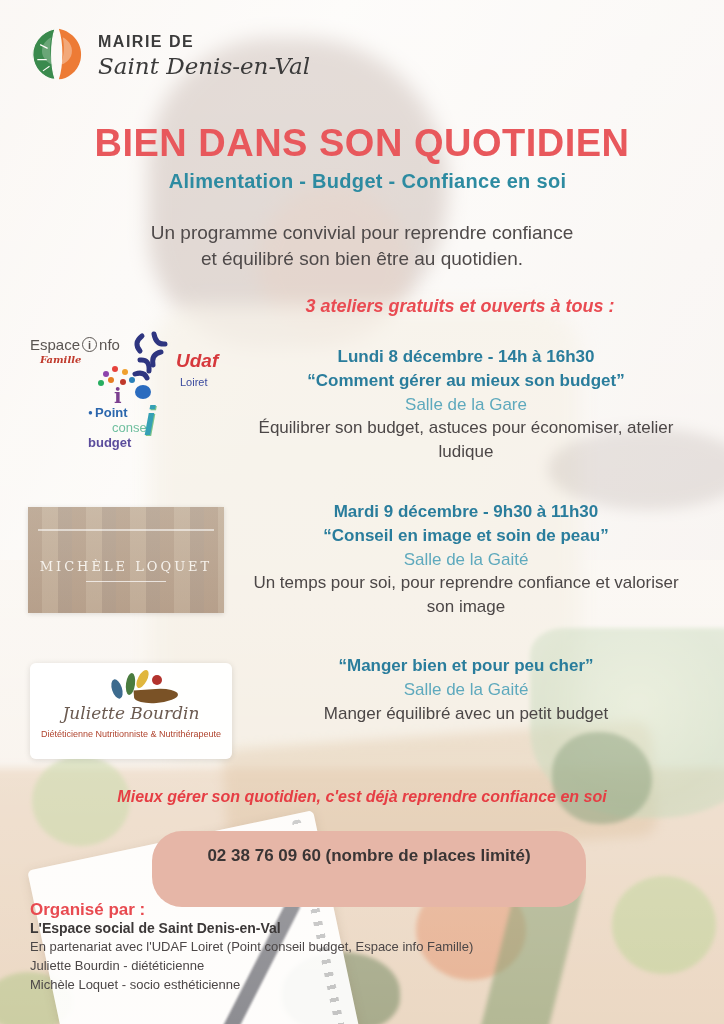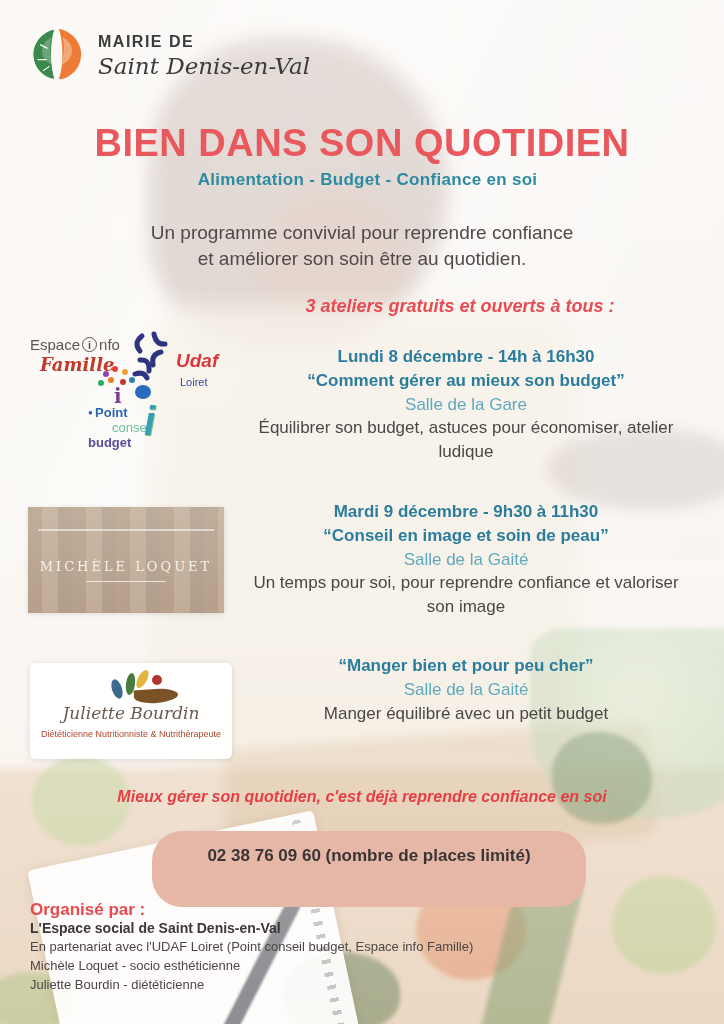--- a/index.html
+++ b/index.html
@@ -53,40 +53,40 @@
                background:linear-gradient(180deg,rgba(255,255,255,.55) 0%,rgba(255,255,255,.42) 62%,rgba(255,255,255,.18) 100%); }
   
   .header { position:absolute; left:26px; top:24px; display:flex; align-items:center; gap:10px; }
   .header-text .org { font-size:16px; font-weight:bold; color:#3b3b3b; letter-spacing:1.5px; }
   .header-text .city { font-family:"DejaVu Serif", serif; font-style:italic; font-size:23px;
                        color:#3b3b3b; margin-top:2px; }
   
   .title { position:absolute; left:0; top:122px; width:724px; text-align:center;
            font-size:38px; font-weight:bold; color:#e8585c; letter-spacing:.5px; }
   .subtitle { position:absolute; left:0; top:170px; width:724px; text-align:center;
-              font-size:17px; font-weight:bold; color:#2d8ba1; letter-spacing:.3px;padding-left:11px; }
+              font-size:20px; font-weight:bold; color:#2d8ba1; letter-spacing:.3px;padding-left:11px; }
   .intro { position:absolute; left:0; top:220px; width:724px; text-align:center;
            font-size:19px; color:#4f4a4a; line-height:1.38; }
   .workshops-heading { position:absolute; left:240px; top:296px; width:440px; text-align:center;
            font-size:18px; font-weight:bold; font-style:italic; color:#e94b52; }
   
   .workshop { position:absolute; left:241px; width:450px; font-size:17px; line-height:1.4;text-align:center; }
   .w1 { top:345px; } .w2 { top:500px; } .w3 { top:654px; }
   .w-date  { font-weight:bold; color:#2a7d9c; }
   .w-title { font-weight:bold; color:#2a7d9c; }
   .w-loc   { color:#5ea9bd; }
   .w-desc  { color:#4c4747; }
   
   .logo-eif { position:absolute; left:30px; top:336px; width:108px; font-size:15px; color:#5a5552; }
   .eif-row { display:flex; align-items:center; gap:1px; }
   .eif-circle { display:inline-flex; width:15px; height:15px; border:1.5px solid #5a5552;
                 border-radius:50%; align-items:center; justify-content:center;
                 font-size:11px; font-weight:bold; margin:0 1px; }
   .eif-famille { font-family:"DejaVu Serif", serif; font-style:italic; font-weight:bold;
-                 color:#c0392b; font-size:18px; margin:1px 0 0 10px; }
+                 color:#c0392b; font-size:10px; margin:1px 0 0 10px; }
   .eif-tree { position:absolute; left:68px; top:30px; width:40px; height:40px; }
   .eif-dot { position:absolute; width:6px; height:6px; border-radius:50%; }
   .eif-i { position:absolute; left:16px; top:18px; font-size:20px; font-weight:bold;
            color:#7b3f8f; font-family:"DejaVu Serif", serif; }
   .logo-udaf { position:absolute; left:128px; top:330px; width:100px; }
   .udaf-name { position:absolute; left:48px; top:20px; font-size:19px; font-weight:bold;
                color:#d6383c; font-style:italic; }
   .udaf-dept { position:absolute; left:52px; top:46px; font-size:11px; color:#3a4a9e; }
   .logo-pcb { position:absolute; left:88px; top:398px; width:130px; font-size:13px; line-height:1.15; }
   .pcb-text { position:absolute; left:0; top:8px; }
@@ -171,21 +171,21 @@
     <div class="header-text">
       <div class="org">MAIRIE DE</div>
       <div class="city">Saint Denis-en-Val</div>
     </div>
   </div>
 
   <div class="title">BIEN DANS SON QUOTIDIEN</div>
   <div class="subtitle">Alimentation - Budget - Confiance en soi</div>
   <div class="intro">
     <div>Un programme convivial pour reprendre confiance</div>
-    <div>et améliorer son soin être au quotidien.</div>
+    <div>et équilibré son bien être au quotidien.</div>
   </div>
   <div class="workshops-heading">3 ateliers gratuits et ouverts à tous :</div>
 
   <div class="workshop w1">
     <div class="w-date">Lundi 8 décembre - 14h à 16h30</div>
     <div class="w-title">“Comment gérer au mieux son budget”</div>
     <div class="w-loc">Salle de la Gare</div>
     <div class="w-desc">Équilibrer son budget, astuces pour économiser, atelier ludique</div>
   </div>
   <div class="workshop w2">
@@ -264,17 +264,17 @@
   <div class="tagline">Mieux gérer son quotidien, c'est déjà reprendre confiance en soi</div>
 
   <div class="info-box">
     <div>02 38 76 09 60 (nombre de places limité)</div>
   </div>
 
   <div class="footer">
     <div class="footer-heading">Organisé par :</div>
     <div class="footer-org">L'Espace social de Saint Denis-en-Val</div>
     <div class="footer-line">En partenariat avec l'UDAF Loiret (Point conseil budget,  Espace info Famille)</div>
+    <div class="footer-line">Juliette Bourdin - diététicienne</div>
     <div class="footer-line">Michèle Loquet - socio esthéticienne</div>
-    <div class="footer-line">Juliette Bourdin - diététicienne</div>
   </div>
 
 </div>
 
 </body></html>

